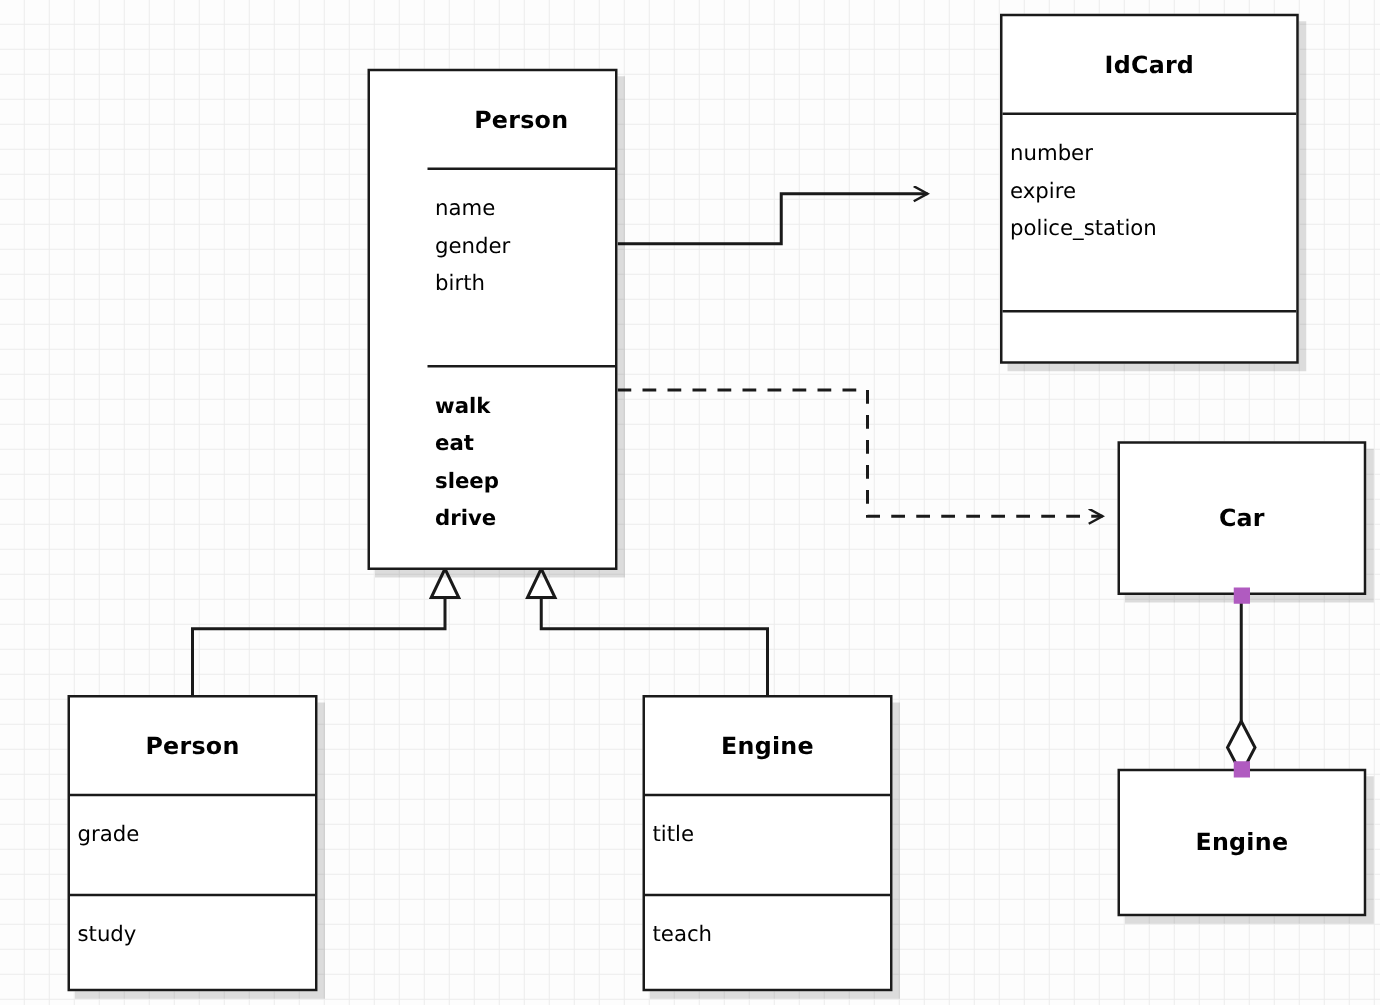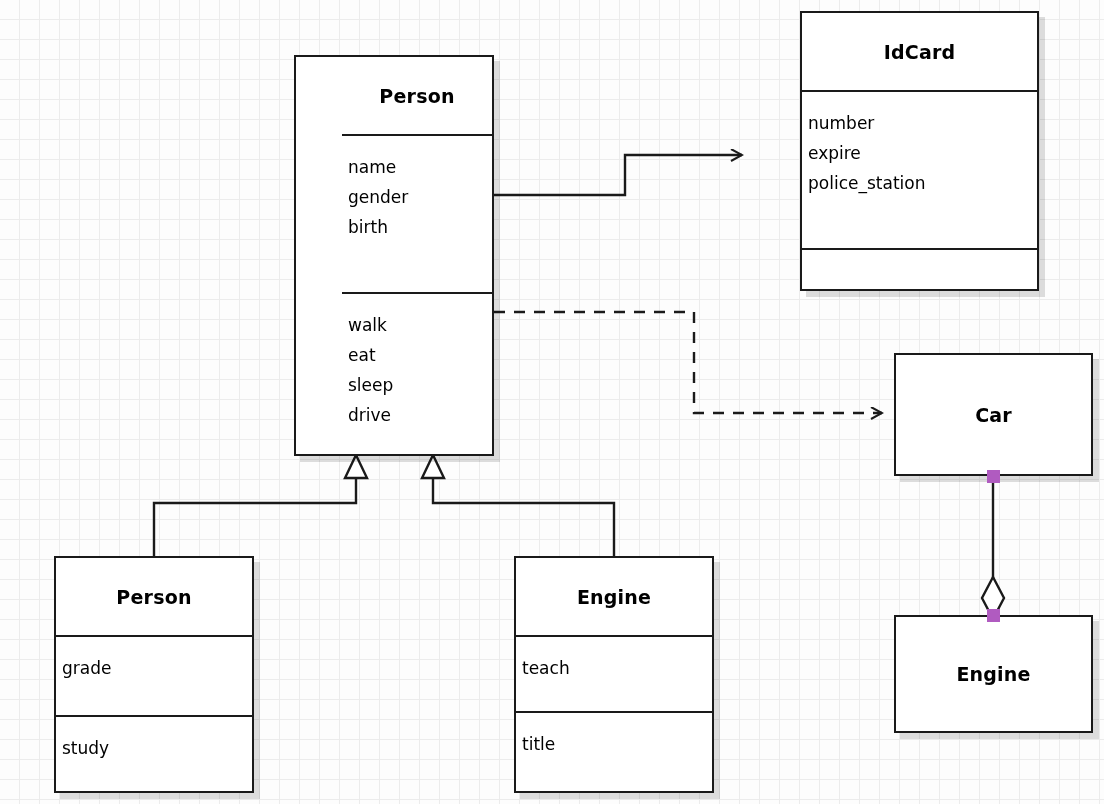--- a/index.html
+++ b/index.html
@@ -116,21 +116,21 @@
     </g>
   </svg>
 
   <div class="uml-class" style="left:294px; top:55px; width:200px; height:401px;padding-left:46px;">
     <div class="compartment class-title" style="height:77px;">Person</div>
     <div class="compartment members" style="height:158px;">
       <div class="member">name</div>
       <div class="member">gender</div>
       <div class="member">birth</div>
     </div>
-    <div class="compartment members" style="flex:1;">
+    <div class="compartment members" style="flex:1;font-weight:bold;">
       <div class="member">walk</div>
       <div class="member">eat</div>
       <div class="member">sleep</div>
       <div class="member">drive</div>
     </div>
   </div>
 
   <div class="uml-class" style="left:754px; top:11px; width:239px; height:280px;margin-left:46px;">
     <div class="compartment class-title" style="height:77px;">IdCard</div>
     <div class="compartment members" style="height:158px;">
@@ -146,25 +146,25 @@
     <div class="compartment members" style="height:80px;">
       <div class="member">grade</div>
     </div>
     <div class="compartment members" style="flex:1;">
       <div class="member">study</div>
     </div>
   </div>
 
   <div class="uml-class" style="left:514px; top:556px; width:200px; height:237px;">
     <div class="compartment class-title" style="height:77px;">Engine</div>
+    <div class="compartment members" style="height:80px;">
+      <div class="member">title</div>
+    </div>
     <div class="compartment members" style="flex:1;">
       <div class="member">teach</div>
-    </div>
-    <div class="compartment members" style="height:80px;">
-      <div class="member">title</div>
     </div>
   </div>
 
   <div class="uml-class solo" style="left:894px; top:353px; width:199px; height:123px;">
     <div class="compartment class-title">Car</div>
   </div>
   <div class="handle" style="left:987px; top:470px;"></div>
 
   <div class="uml-class solo" style="left:894px; top:615px; width:199px; height:118px;">
     <div class="compartment class-title">Engine</div>

